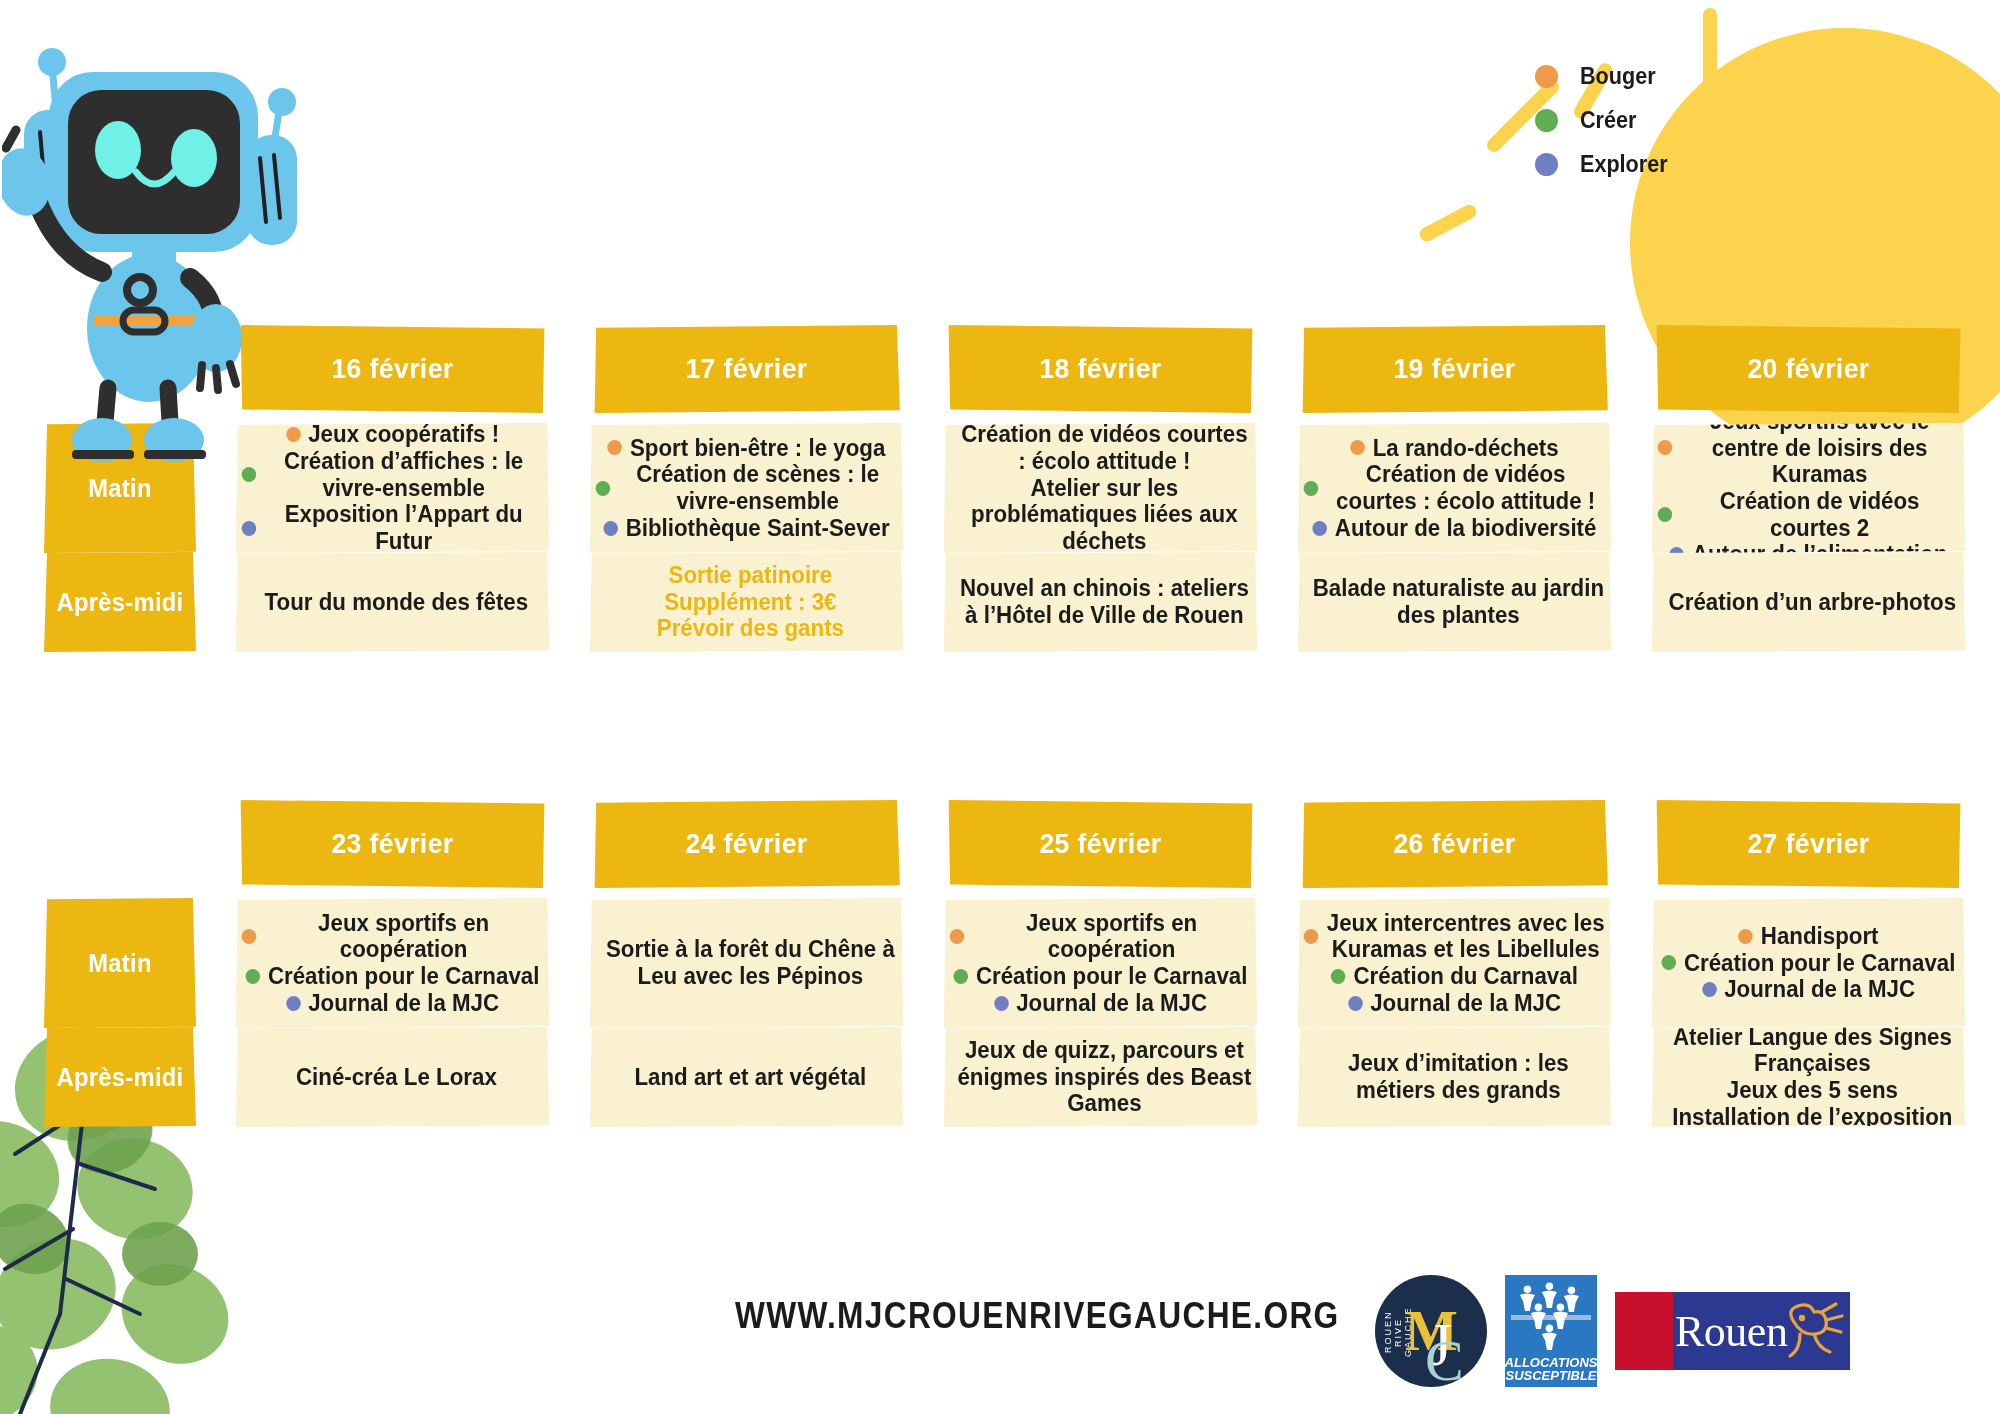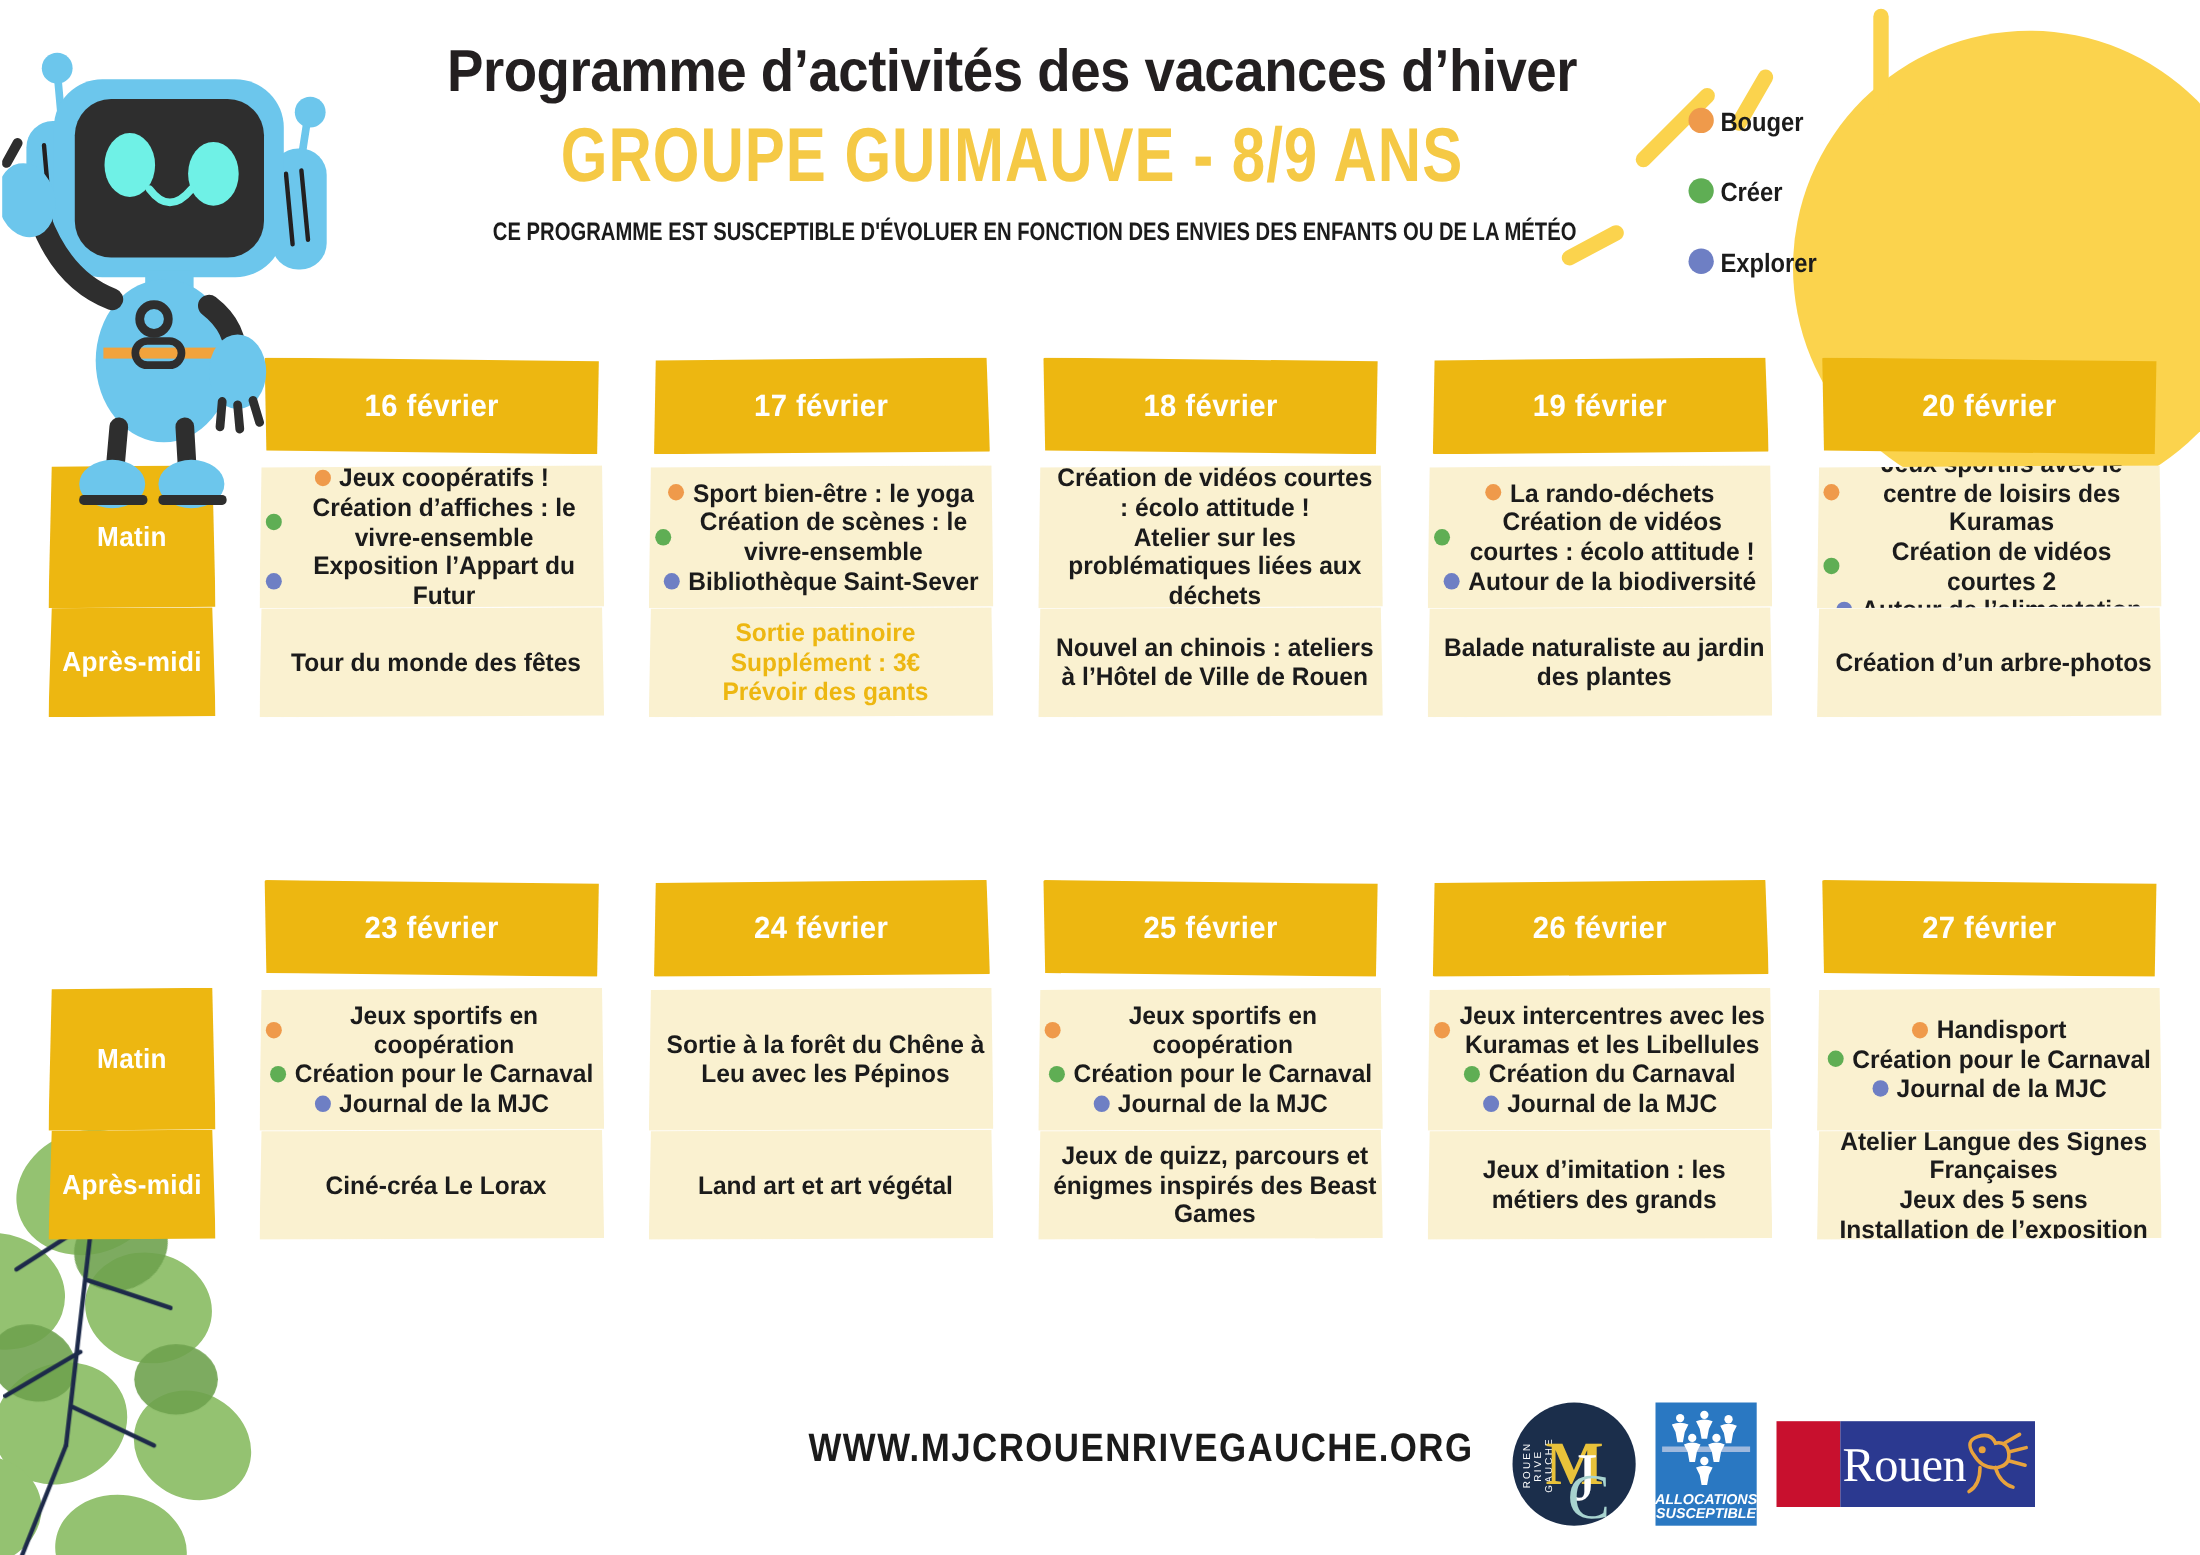--- a/index.html
+++ b/index.html
@@ -65,21 +65,21 @@
     font-weight: 700;
     font-size: 23px;
     letter-spacing: 0px;
     color: #1b1b1b;
     transform: scaleX(0.80);
     white-space: nowrap;
   }
 
   
   .legend { position: absolute; left: 1535px; top: 62px; z-index: 6; }
-  .legend-row { display: flex; gap: 6px; margin-bottom: 16px; margin-top: 36px; }
+  .legend-row { display: flex; align-items: center; gap: 22px; margin-bottom: 16px; }
   .legend-dot { width: 23px; height: 23px; border-radius: 50%; flex: none; }
   .legend-label {
     font-family: "Liberation Sans Narrow", "Liberation Sans", sans-serif;
     font-weight: 700; font-size: 24px; color: #1b1b1b;
     transform: scaleX(0.9); transform-origin: left center;
   }
 
   
   .week { position: absolute; z-index: 3; display: grid;
           grid-template-columns: 160px repeat(5, 1fr);
@@ -253,25 +253,20 @@
     <g stroke="#2e2e2e" stroke-width="17" stroke-linecap="round">
       <path d="M 106 378 L 103 412"></path>
         <path d="M 166 378 L 168 412"></path>
     </g>
     <ellipse cx="100" cy="430" rx="30" ry="22" fill="#6cc6ec"></ellipse>
     <ellipse cx="172" cy="430" rx="30" ry="22" fill="#6cc6ec"></ellipse>
     <rect x="70" y="440" width="62" height="9" rx="4" fill="#2e2e2e"></rect>
     <rect x="142" y="440" width="62" height="9" rx="4" fill="#2e2e2e"></rect>
   </svg>
 
-  <div class="header">
-    <div class="title-main">Programme d’activités des vacances d’hiver</div>
-    <div class="title-sub">GROUPE GUIMAUVE - 8/9 ANS</div>
-    <div class="title-note">CE PROGRAMME EST SUSCEPTIBLE D'ÉVOLUER EN FONCTION DES ENVIES DES ENFANTS OU DE LA MÉTÉO</div>
-  </div>
 
   <div class="legend" id="legend">
       <div class="legend-row">
         <span class="legend-dot" style="background: rgb(239, 154, 75);"></span>
         <span class="legend-label">Bouger</span>
       </div>
       <div class="legend-row">
         <span class="legend-dot" style="background: rgb(95, 174, 84);"></span>
         <span class="legend-label">Créer</span>
       </div>

